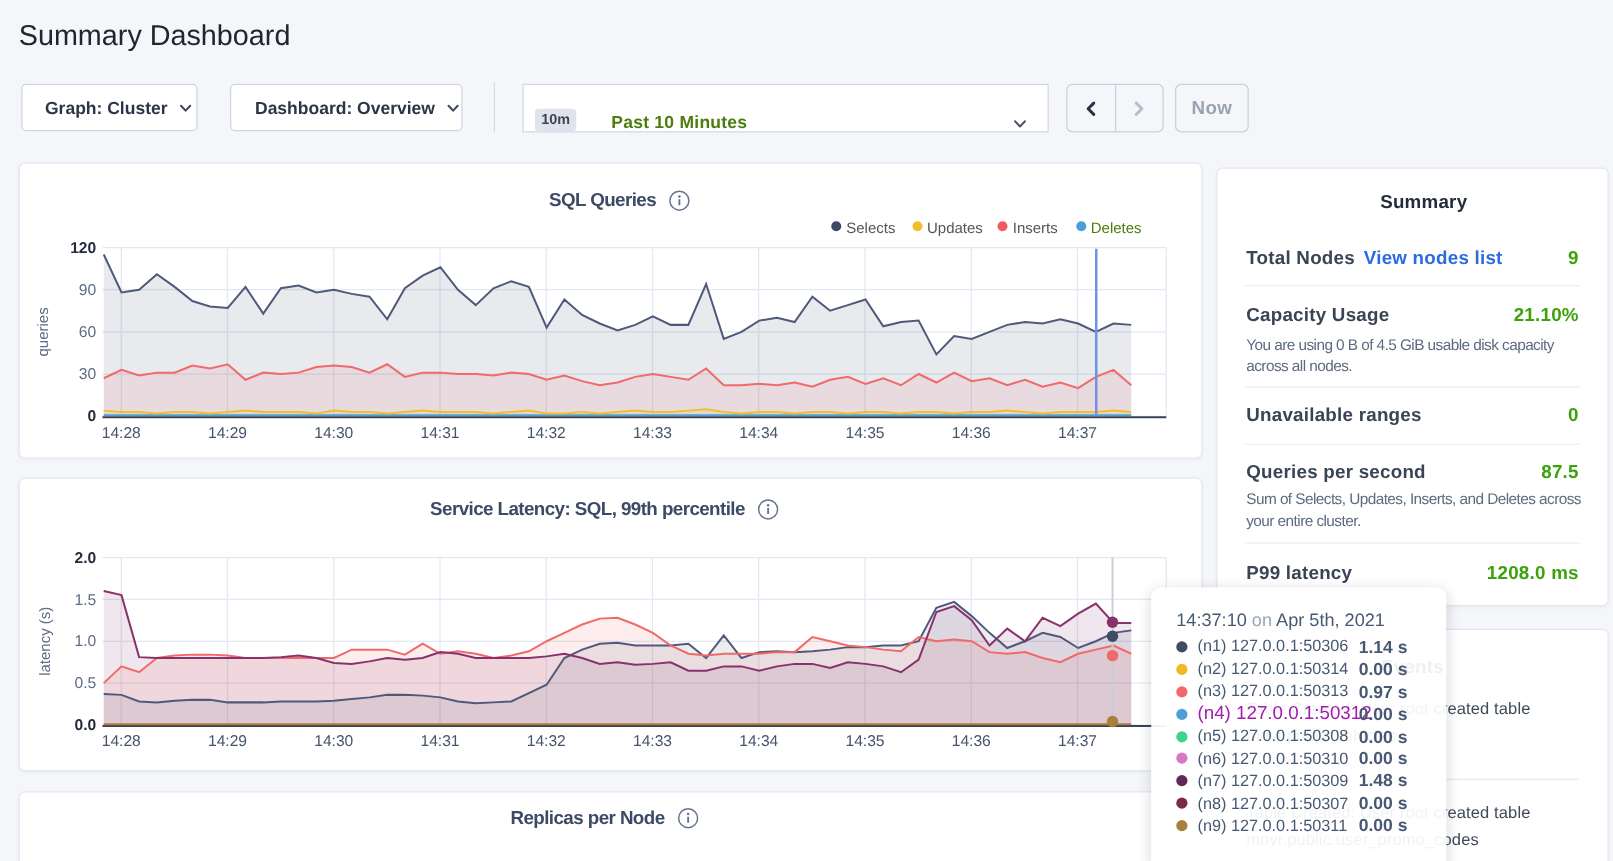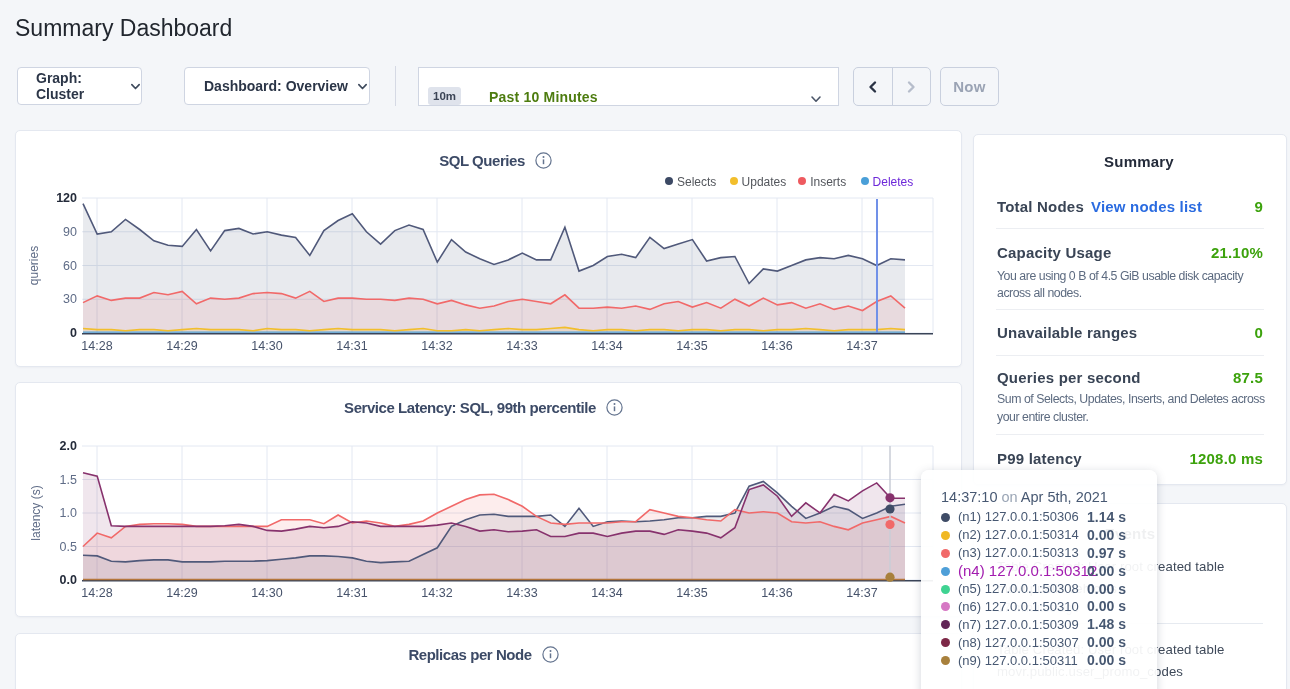--- a/index.html
+++ b/index.html
@@ -1,14 +1,14 @@
 <!DOCTYPE html>
 <html><head><meta charset="utf-8"><style>html,body{margin:0;padding:0}*{box-sizing:border-box}body{width:1290px;height:689px;overflow:hidden;background:#f4f6f9;font-family:"Liberation Sans",sans-serif;position:relative}.card{position:absolute;background:#fff;border:1px solid #e4e8f0;border-radius:5px;box-shadow:0 1px 2px rgba(50,60,90,0.04)}.ctitle{position:absolute;width:947px;display:flex;justify-content:center;align-items:center;font-size:15px;font-weight:700;color:#3c4a66;letter-spacing:-0.45px}</style></head><body>
 <div style="position:absolute;left:15px;top:14px;font-size:23px;font-weight:500;color:#21262e;line-height:29px">Summary Dashboard</div>
-<div style="position:absolute;left:17px;top:67px;width:125px;height:38px;background:#fff;border:1px solid #cfd5e2;border-radius:4px;display:flex;align-items:center;padding-left:18px">
+<div style="position:absolute;left:17px;top:67px;width:141px;height:38px;background:#fff;border:1px solid #cfd5e2;border-radius:4px;display:flex;align-items:center;padding-left:18px">
     <span style="font-size:14px;font-weight:700;color:#2b3547">Graph: Cluster</span>
     <span style="margin-left:9px;display:flex">
       <svg width="11" height="11" viewBox="0 0 12 12">
         <path d="M2 4 L6 8.2 L10 4" fill="none" stroke="#3e4a5c" stroke-width="1.8" stroke-linecap="round" stroke-linejoin="round"></path>
       </svg>
     </span>
   </div>
 <div style="position:absolute;left:184px;top:67px;width:186px;height:38px;background:#fff;border:1px solid #cfd5e2;border-radius:4px;display:flex;align-items:center;padding-left:19px">
     <span style="font-size:14px;font-weight:700;color:#2b3547">Dashboard: Overview</span>
     <span style="margin-left:9px;display:flex">
@@ -60,21 +60,21 @@
       <circle cx="8.5" cy="5.1" r="1" fill="#64748f"></circle>
       <line x1="8.5" y1="7.4" x2="8.5" y2="12.2" stroke="#64748f" stroke-width="1.5"></line>
     </svg></div>
 <div style="position:absolute;left:665px;top:177px;width:8px;height:8px;border-radius:50%;background:#3c4964"></div>
 <div style="position:absolute;left:677px;top:176px;font-size:12px;color:#53565c;line-height:12px">Selects</div>
 <div style="position:absolute;left:729.6px;top:177px;width:8px;height:8px;border-radius:50%;background:#f2be2c"></div>
 <div style="position:absolute;left:741.6px;top:176px;font-size:12px;color:#53565c;line-height:12px">Updates</div>
 <div style="position:absolute;left:798.2px;top:177px;width:8px;height:8px;border-radius:50%;background:#ee5a5f"></div>
 <div style="position:absolute;left:810.2px;top:176px;font-size:12px;color:#53565c;line-height:12px">Inserts</div>
 <div style="position:absolute;left:860.6px;top:177px;width:8px;height:8px;border-radius:50%;background:#4a9fd8"></div>
-<div style="position:absolute;left:872.6px;top:176px;font-size:12px;color:#6d28d9;line-height:12px">Deletes</div>
+<div style="position:absolute;left:872.6px;top:176px;font-size:12px;color:#4d7c0f;line-height:12px">Deletes</div>
 <div style="position:absolute;left:15px;top:130px;width:947px;height:237px">
     <svg width="947" height="237" style="position:absolute;left:0;top:0">
       <line x1="67.0" y1="203.00" x2="918.0" y2="203.00" stroke="#e3e8f2" stroke-width="1"></line>
       <line x1="67.0" y1="169.25" x2="918.0" y2="169.25" stroke="#e3e8f2" stroke-width="1"></line>
       <line x1="67.0" y1="135.50" x2="918.0" y2="135.50" stroke="#e3e8f2" stroke-width="1"></line>
       <line x1="67.0" y1="101.75" x2="918.0" y2="101.75" stroke="#e3e8f2" stroke-width="1"></line>
       <line x1="67.0" y1="68.00" x2="918.0" y2="68.00" stroke="#e3e8f2" stroke-width="1"></line>
       <line x1="82.0" y1="68.0" x2="82.0" y2="203.0" stroke="#e3e8f2" stroke-width="1"></line>
       <line x1="167.0" y1="68.0" x2="167.0" y2="203.0" stroke="#e3e8f2" stroke-width="1"></line>
       <line x1="252.0" y1="68.0" x2="252.0" y2="203.0" stroke="#e3e8f2" stroke-width="1"></line>

